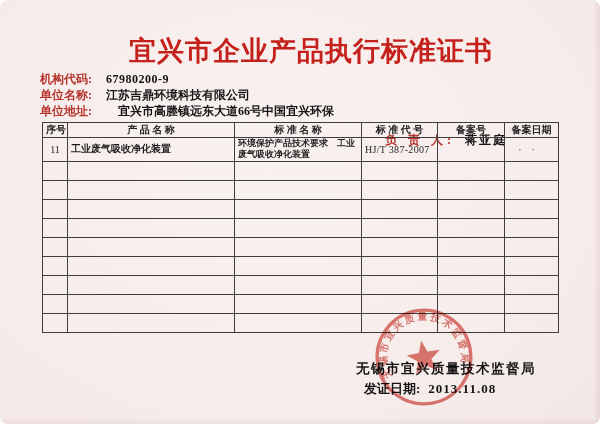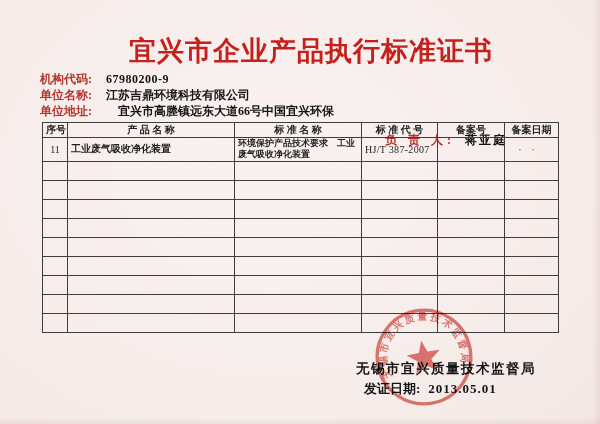--- a/index.html
+++ b/index.html
@@ -7,20 +7,21 @@
     width:600px;height:424px;overflow:hidden;
     font-family:"Liberation Serif","DejaVu Serif",serif;
   }
   .page{
     position:relative;width:600px;height:424px;
     background:
       linear-gradient(to left, rgba(196,150,150,.20), rgba(196,150,150,0) 7px),
       linear-gradient(to top, rgba(196,150,150,.16), rgba(196,150,150,0) 6px),
       radial-gradient(ellipse at 45% 40%, #f9f1f0 0%, #f6edeb 65%, #f2e7e5 100%);
     color:#1f1f1f;
+    border-radius:8px;
   }
   
   .title{
     position:absolute;top:33px;left:0;width:100%;
     text-align:center;padding-left:22px;box-sizing:border-box;
     font-size:27px;font-weight:bold;color:#c5211c;letter-spacing:1px;
   }
   
   .meta{position:absolute;font-size:12px;font-weight:bold;white-space:nowrap;}
   .lbl{color:#b5352c;}
@@ -204,21 +205,21 @@
           <td class="c-recno"></td>
           <td class="c-recdate"></td>
         </tr>
       </tbody>
   </table>
 
 
   <div class="authority">无锡市宜兴质量技术监督局</div>
 
   <div class="issue">
-    <span>发证日期:</span><span class="issue-date">2013.05.01</span>
+    <span>发证日期:</span><span class="issue-date">2013.11.08</span>
   </div>
 
   <svg class="seal" viewBox="0 0 100 100">
     <defs>
       <path id="sealArc" d="M 20.5,70.65 A 36,36 0 1 1 79.5,70.65" fill="none"></path>
     </defs>
     <circle cx="50" cy="50" r="45" fill="none" stroke="#d5564d" stroke-width="3.2"></circle>
     <path d="M50,34 L54.12,45.34 L66.17,45.75 L56.66,53.16 L60,64.75 L50,58 L40,64.75 L43.34,53.16 L33.83,45.75 L45.88,45.34 Z" fill="#d5564d"></path>
     <text font-size="9.5" fill="#d5564d" letter-spacing="2.2" font-family="Liberation Serif, DejaVu Serif, serif" font-weight="bold">
       <textPath href="#sealArc" startOffset="50%" text-anchor="middle" id="seal-textpath">无锡市宜兴质量技术监督局</textPath>

